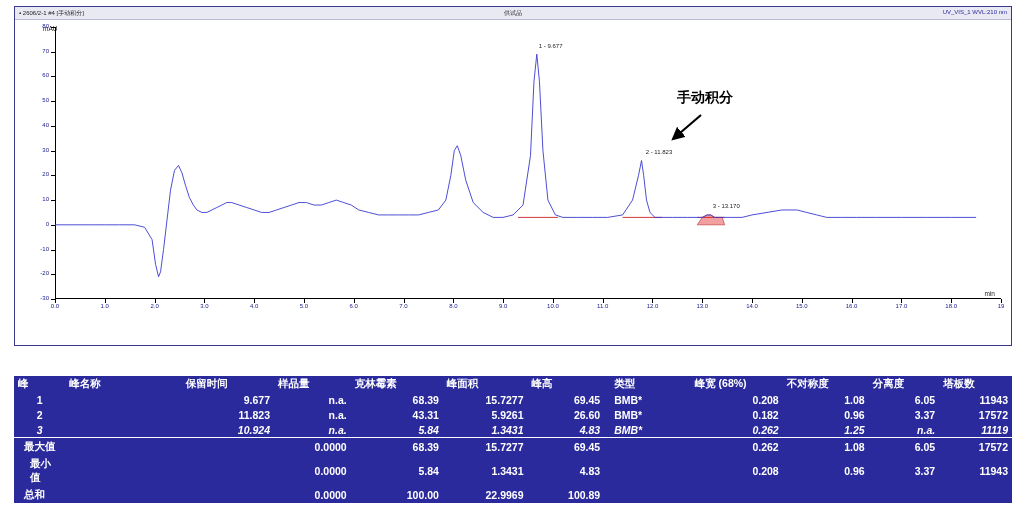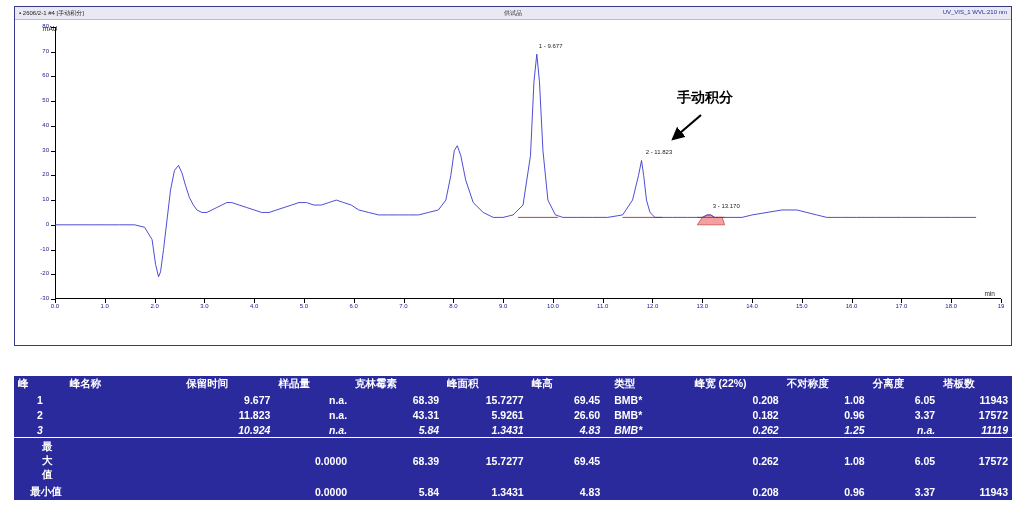--- a/index.html
+++ b/index.html
@@ -147,21 +147,21 @@
     <thead>
       <tr>
         <th class="ctr" style="width:44px">峰</th>
         <th style="width:112px">峰名称</th>
         <th class="num" style="width:86px">保留时间</th>
         <th class="num" style="width:70px">样品量</th>
         <th class="num" style="width:86px">克林霉素</th>
         <th class="num" style="width:78px">峰面积</th>
         <th class="num" style="width:70px">峰高</th>
         <th style="width:74px;padding-left:10px">类型</th>
-        <th class="num" style="width:86px">峰宽 (22%)</th>
+        <th class="num" style="width:86px">峰宽 (68%)</th>
         <th class="num" style="width:80px">不对称度</th>
         <th class="num" style="width:64px">分离度</th>
         <th class="num" style="width:66px">塔板数</th>
       </tr>
     </thead>
     <tbody id="tbody">
         <tr>
           <td class="ctr">1</td>
           <td></td>
           <td class="num">9.677</td>
@@ -200,43 +200,57 @@
           <td style="padding-left: 10px;">BMB*</td>
           <td class="num">0.262</td>
           <td class="num">1.25</td>
           <td class="num">n.a.</td>
           <td class="num">11119</td>
         </tr>
         <tr class="sep">
           <td colspan="12"></td>
         </tr>
         <tr>
-          <td style="padding-left: 28px;">最大值</td>
+          <td style="padding-left: 10px;">最大值</td>
           <td></td>
           <td class="num"></td>
           <td class="num">0.0000</td>
           <td class="num">68.39</td>
           <td class="num">15.7277</td>
           <td class="num">69.45</td>
           <td style="padding-left: 10px;"></td>
           <td class="num">0.262</td>
           <td class="num">1.08</td>
           <td class="num">6.05</td>
           <td class="num">17572</td>
         </tr>
         <tr>
-          <td style="padding-left: 16px; text-align: right;">最小值</td>
+          <td style="padding-left: 16px;">最小值</td>
           <td></td>
           <td class="num"></td>
           <td class="num">0.0000</td>
           <td class="num">5.84</td>
           <td class="num">1.3431</td>
           <td class="num">4.83</td>
           <td style="padding-left: 10px;"></td>
           <td class="num">0.208</td>
           <td class="num">0.96</td>
           <td class="num">3.37</td>
           <td class="num">11943</td>
         </tr>
+        <tr>
+          <td style="padding-left: 10px;">总和</td>
+          <td></td>
+          <td class="num"></td>
+          <td class="num">0.0000</td>
+          <td class="num">100.00</td>
+          <td class="num">22.9969</td>
+          <td class="num">100.89</td>
+          <td style="padding-left: 10px;"></td>
+          <td class="num"></td>
+          <td class="num"></td>
+          <td class="num"></td>
+          <td class="num"></td>
+        </tr>
       </tbody>
   </table>
 
 </div>
 
 </body></html>

